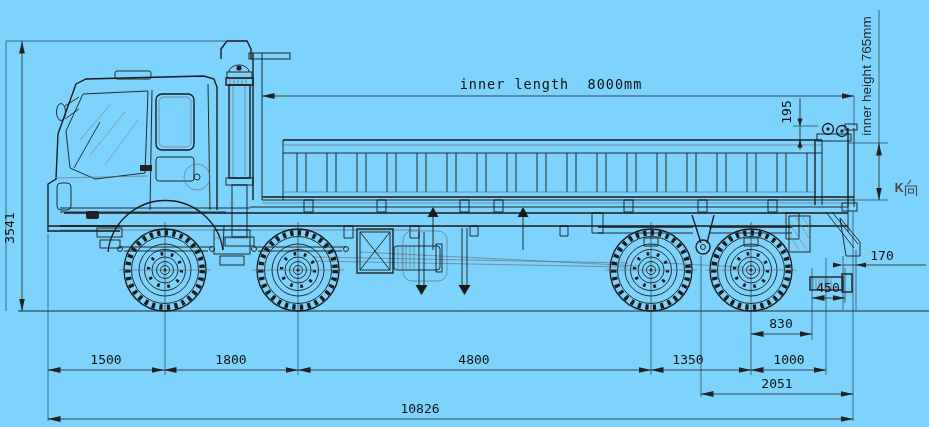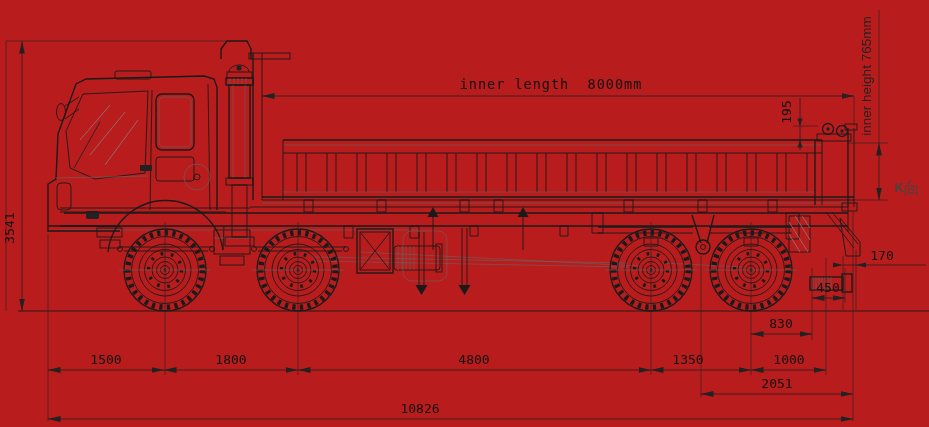--- a/index.html
+++ b/index.html
@@ -1,16 +1,16 @@
 <!DOCTYPE html>
 <html><head>
 <meta charset="utf-8">
 <style>
   html,body{margin:0;padding:0;background:#e8e8e8;}
-  .sheet{position:relative;width:929px;height:427px;background:#b91c1c;overflow:hidden;}
+  .sheet{position:relative;width:929px;height:427px;background:#7dd3fc;overflow:hidden;}
   svg{position:absolute;left:0;top:0;}
   svg text{white-space:pre;}
   .dtx{font:13px "DejaVu Sans Mono", monospace;fill:#111;text-anchor:middle;}
   .dtx-lg{font:13.5px "DejaVu Sans Mono", monospace;fill:#111;text-anchor:middle;letter-spacing:1px;}
   .stx{font:13.5px "Liberation Sans", sans-serif;fill:#222;text-anchor:middle;}
   .ktx{font:bold 12px "Liberation Sans", sans-serif;fill:#444;text-anchor:middle;}
   .ln{stroke:#1a1a1a;fill:none;stroke-width:.9;}
   .ln2{stroke:#1a1a1a;fill:none;stroke-width:1.35;}
   .lt{stroke:#666;fill:none;stroke-width:.6;}
   .ext{stroke:#222;fill:none;stroke-width:.6;}

